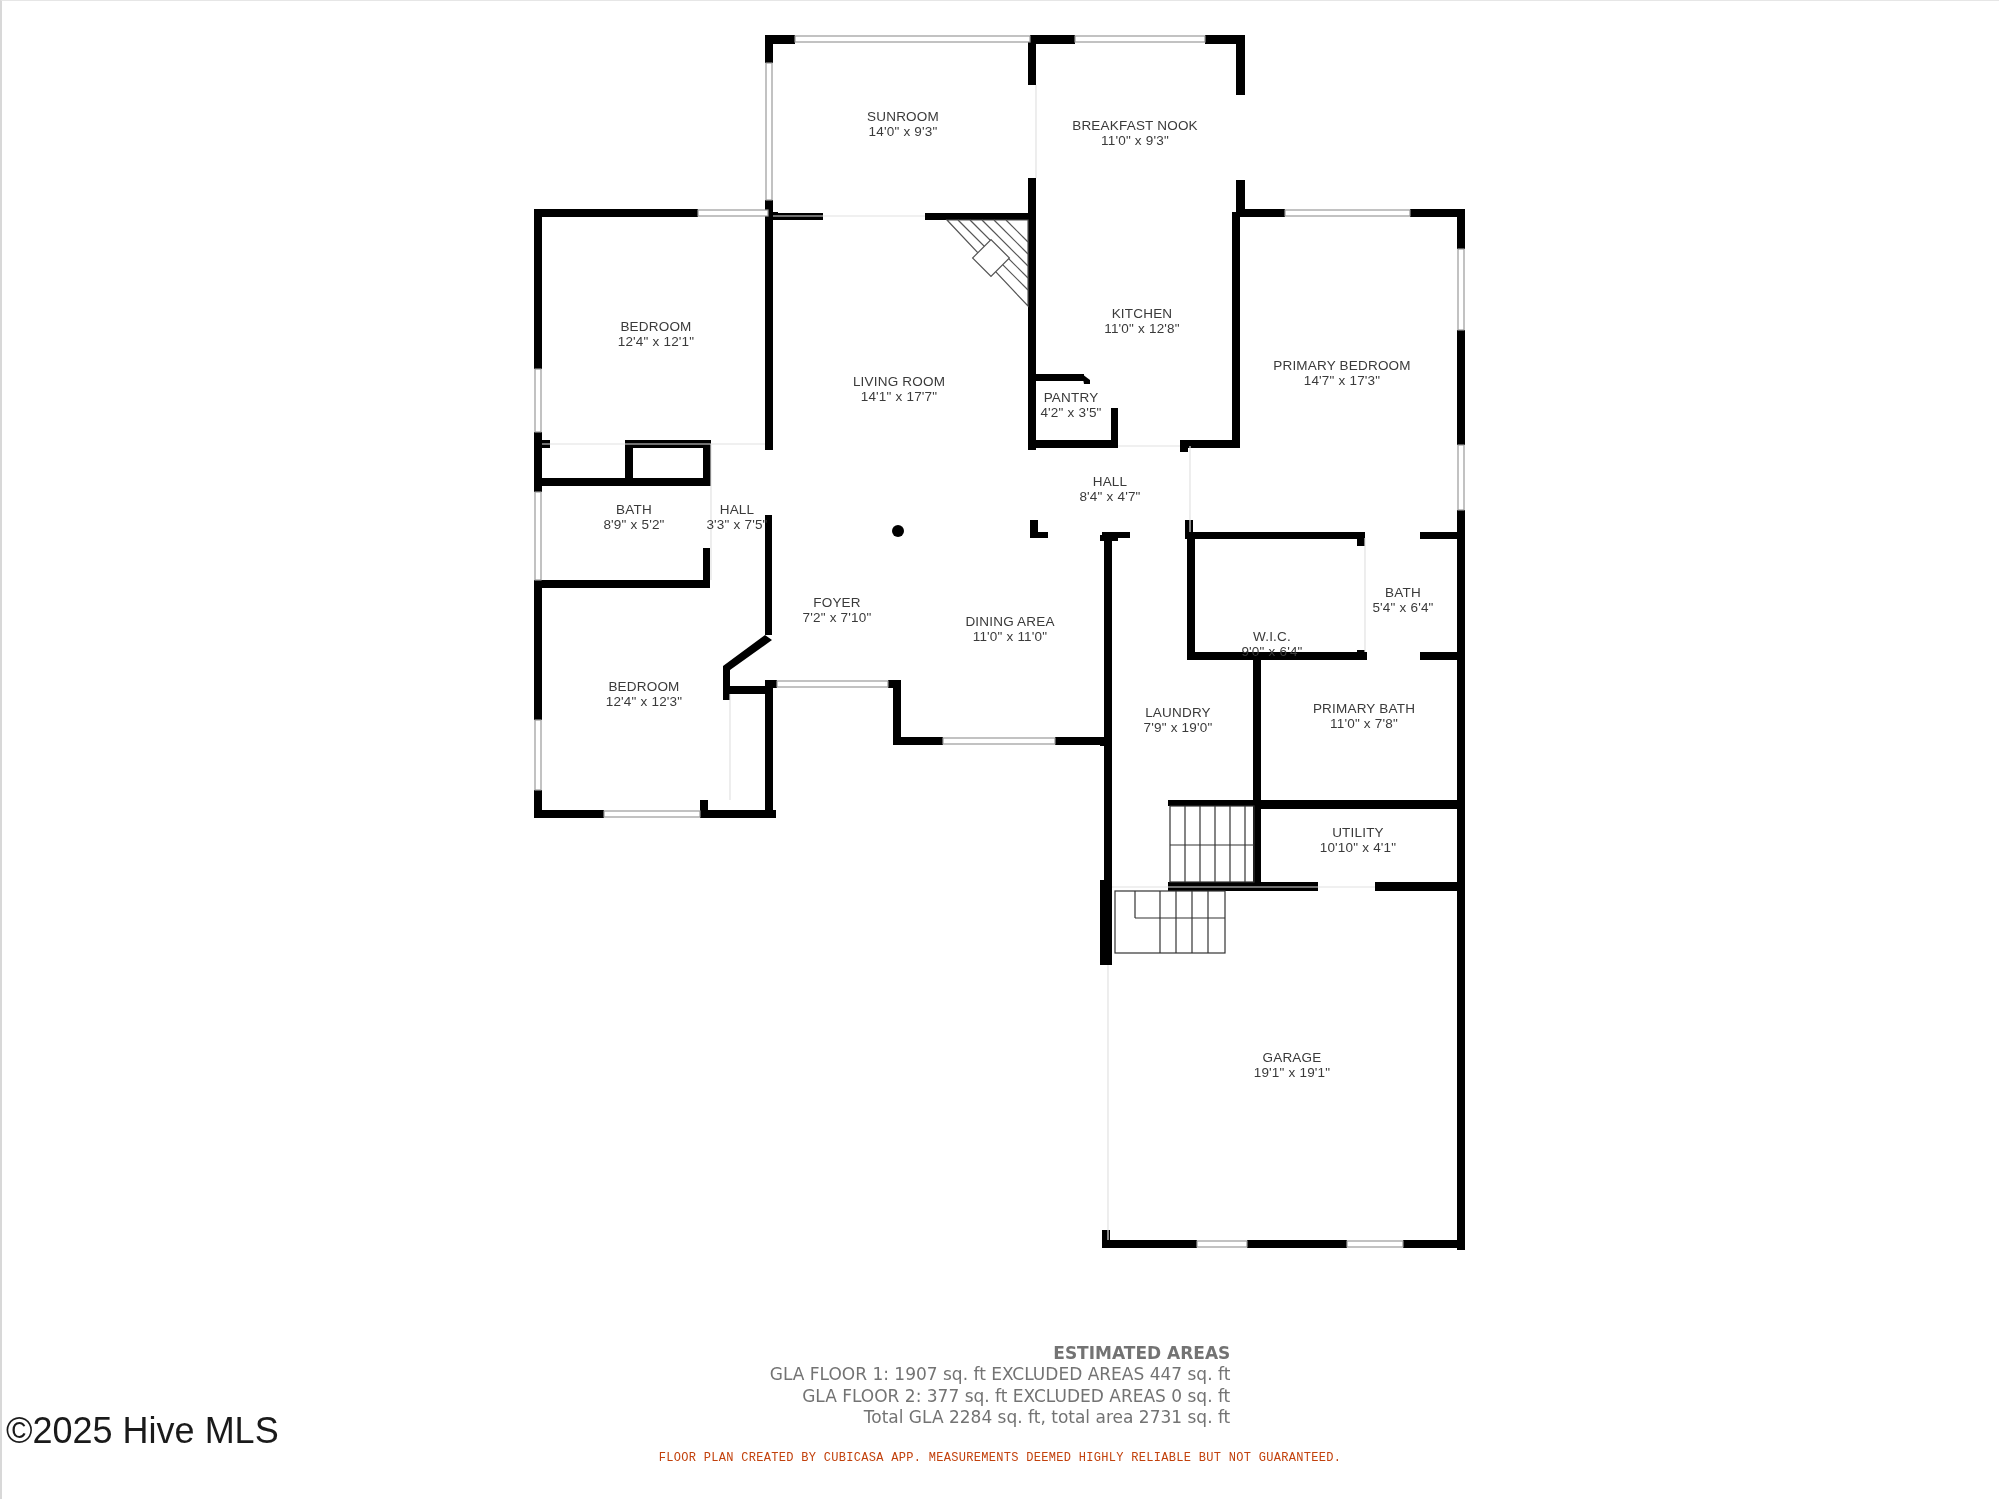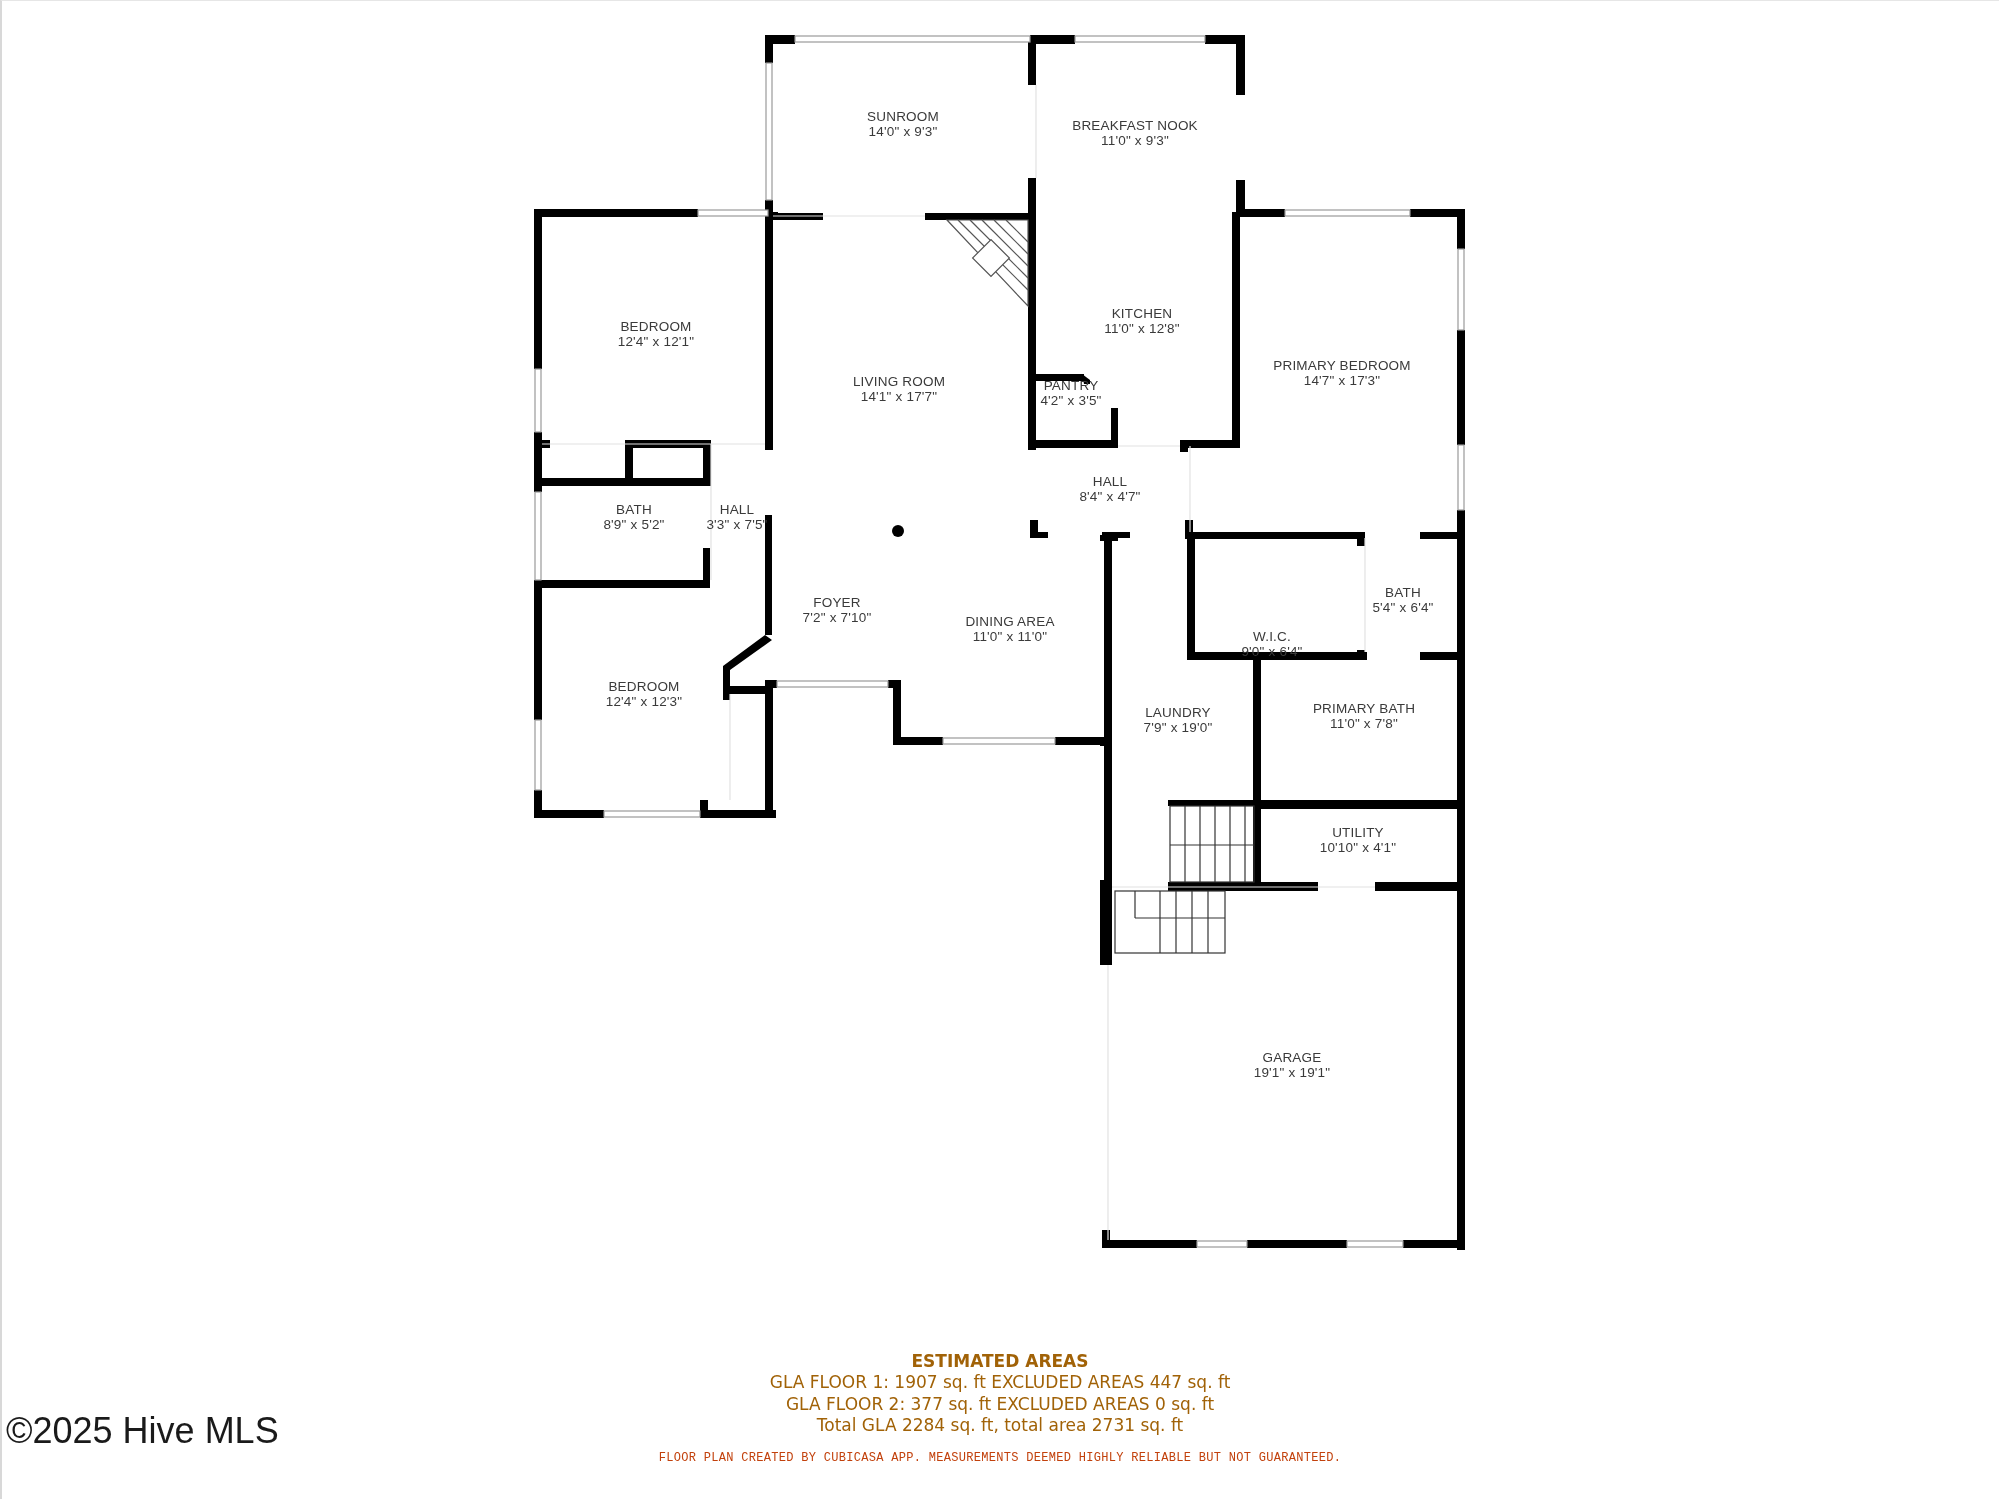--- a/index.html
+++ b/index.html
@@ -1,21 +1,21 @@
 <!DOCTYPE html>
 <html><head>
 <meta charset="utf-8">
 <style>
   html,body{margin:0;padding:0;background:#ffffff;}
   body{width:2000px;height:1500px;position:relative;overflow:hidden;font-family:"Liberation Sans",sans-serif;}
   .frame{position:absolute;left:0;top:0;width:1999px;height:1499px;border-left:2px solid #d8d8d8;border-top:1px solid #e6e6e6;box-sizing:border-box;}
   svg.plan{position:absolute;left:0;top:0;}
   .room-label{position:absolute;transform:translate(-50%,-50%);text-align:center;color:#3a3a3a;font-size:13.5px;line-height:15px;white-space:nowrap;letter-spacing:0.2px;}
   .room-label .dim{display:block;}
-  .areas{position:absolute;left:1000px;top:1342px;transform:translateX(-50%);text-align:center;color:#a16207;font-family:"DejaVu Sans",sans-serif;margin-top:8px;}
+  .areas{position:absolute;left:1000px;top:1342px;transform:translateX(-50%);text-align:right;color:#737373;font-family:"DejaVu Sans",sans-serif;}
   .areas .title{font-weight:bold;font-size:17px;line-height:22px;}
   .areas .line{font-size:17px;line-height:21.5px;}
   .disclaimer{position:absolute;left:1000px;top:1451px;transform:translateX(-50%);font-size:12px;color:#c2410c;letter-spacing:0.3px;white-space:nowrap;font-family:Liberation Mono, monospace;text-align:center;}
   .copyright{position:absolute;left:6px;top:1410px;font-size:36px;color:#1a1a1a;font-family:"Liberation Sans",sans-serif;letter-spacing:0px;}
 </style>
 </head>
 <body>
 
 <div class="frame"></div>
 
@@ -192,21 +192,21 @@
   <span class="dim">12'4" x 12'1"</span>
 </div>
 <div class="room-label" style="left:899px;top:389px;">
   <span>LIVING ROOM</span>
   <span class="dim">14'1" x 17'7"</span>
 </div>
 <div class="room-label" style="left:1142px;top:321px;">
   <span>KITCHEN</span>
   <span class="dim">11'0" x 12'8"</span>
 </div>
-<div class="room-label" style="left:1071px;top:393px;">
+<div class="room-label" style="left:1071px;top:405px;">
   <span>PANTRY</span>
   <span class="dim">4'2" x 3'5"</span>
 </div>
 <div class="room-label" style="left:1342px;top:373px;">
   <span>PRIMARY BEDROOM</span>
   <span class="dim">14'7" x 17'3"</span>
 </div>
 <div class="room-label" style="left:1110px;top:489px;">
   <span>HALL</span>
   <span class="dim">8'4" x 4'7"</span>

